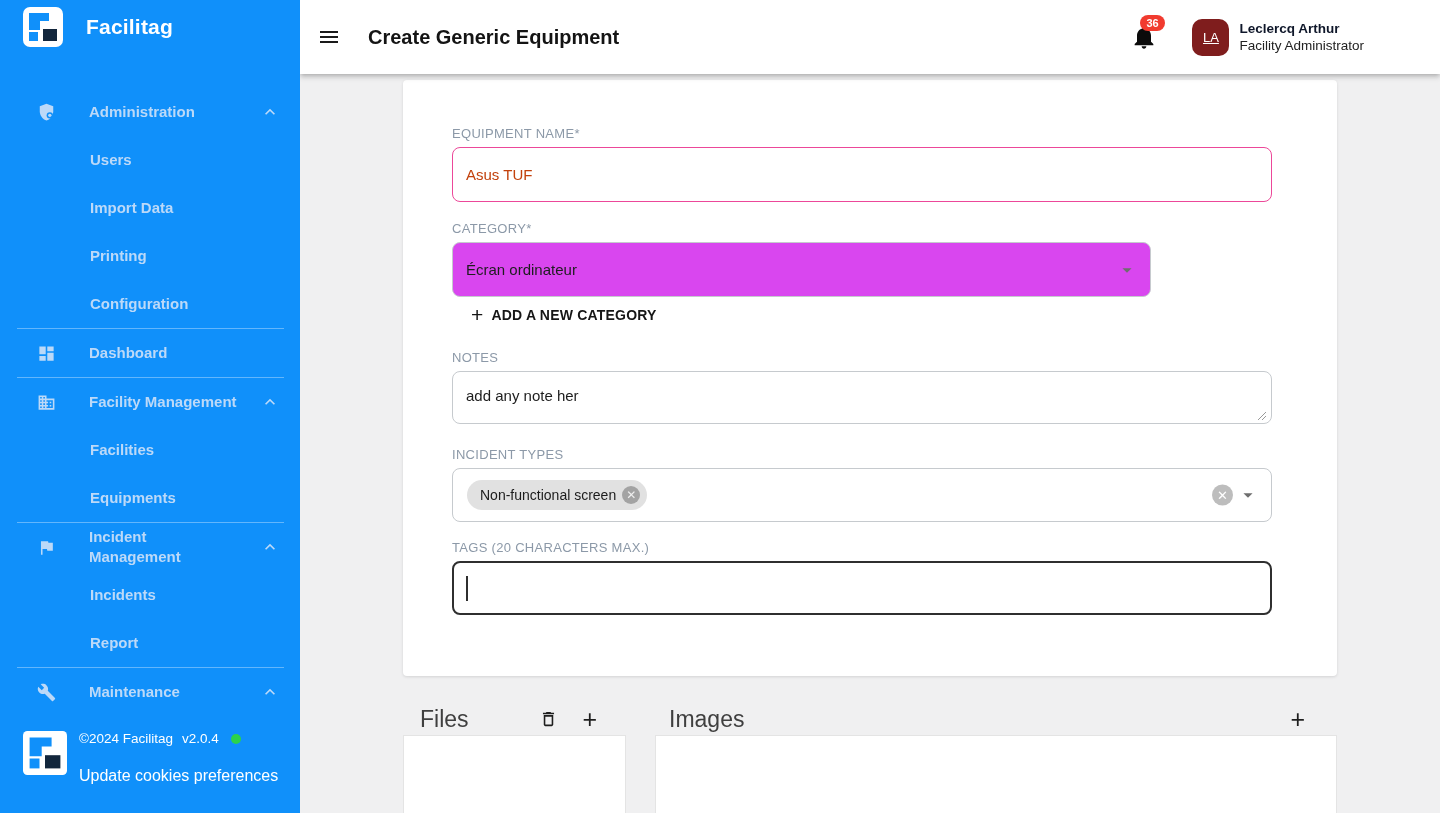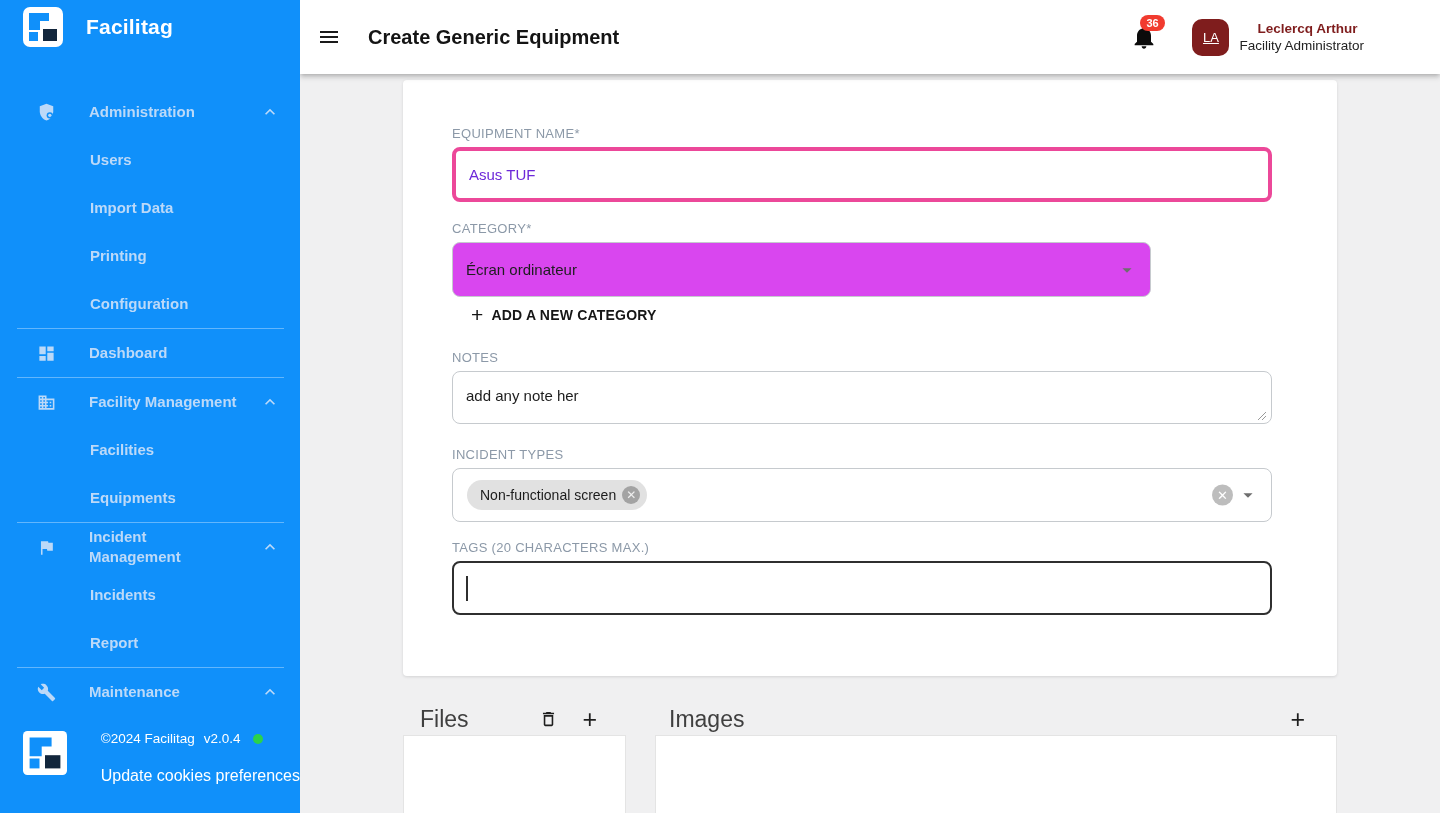--- a/index.html
+++ b/index.html
@@ -15,21 +15,21 @@
   .side-nav { margin-top:36px; flex:1 1 auto; }
   .nav-item { display:flex; align-items:center; min-height:48px; padding:0 20px 0 37px;
     font-size:15px; font-weight:700; color:#bcd9f8; cursor:pointer; }
   .nav-item .nav-icon { width:19px; height:19px; margin-right:33px; flex:0 0 auto; display:flex; }
   .nav-item .nav-icon svg { width:19px; height:19px; fill:#bcd9f8; }
   .nav-label { flex:1 1 auto; max-width:150px; line-height:20px; }
   .chevron { width:20px; height:20px; margin-left:auto; display:flex; }
   .chevron svg { width:20px; height:20px; fill:#bcd9f8; }
   .nav-child { padding-left:90px; }
   .divider { height:1px; background:rgba(255,255,255,.35); margin:0 16px 0 17px; }
-  .side-footer { display:flex; align-items:flex-start; gap:20px; padding:0 0 28px 23px;justify-content:space-between; }
+  .side-footer { display:flex; align-items:flex-start; gap:12px; padding:0 0 28px 23px; }
   .foot-logo { width:44px; height:44px; flex:0 0 auto; }
   .foot-line1 { color:#ffffff; font-size:13.5px; display:flex; align-items:center; gap:6px; }
   .foot-ver { margin-left:3px; }
   .green-dot { width:10px; height:10px; border-radius:50%; background:#2bd24b; margin-left:6px; }
   .foot-link { color:#ffffff; font-size:16px; margin-top:21px; display:block; text-decoration:none; cursor:pointer; }
 
   
   .topbar { position:fixed; left:300px; top:0; width:1140px; height:74px; background:#ffffff;
     display:flex; align-items:center; z-index:20;
     box-shadow:0 2px 4px -1px rgba(0,0,0,.2), 0 4px 5px 0 rgba(0,0,0,.12); }
@@ -37,32 +37,32 @@
   .hamburger svg { width:24px; height:24px; fill:#1a1a1a; }
   .page-title { font-size:20px; font-weight:700; color:#141414; margin-left:27px; }
   .top-spacer { flex:1 1 auto; }
   .bell-wrap { position:relative; width:28px; height:30px; cursor:pointer; margin-right:34px; }
   .bell-wrap svg { width:28px; height:30px; fill:#0b0b0b; }
   .badge { position:absolute; top:-7px; left:10px; background:#f13b2f; color:#ffffff;
     font-size:11px; font-weight:700; padding:2px 6px; border-radius:9px; line-height:12px; }
   .avatar { width:37px; height:37px; border-radius:10px; background:#7f1d1d; color:#ffffff;
     font-size:13px; display:flex; align-items:center; justify-content:center; cursor:pointer;text-decoration:underline; }
   .user-meta { margin-left:10px; margin-right:76px; cursor:pointer; }
-  .user-name { font-size:13.5px; font-weight:700; color:#7f1d1d; line-height:17px;margin-left:18px; }
+  .user-name { font-size:13.5px; font-weight:700; color:#0f172a; line-height:17px; }
   .user-role { font-size:13.5px; color:#222; line-height:17px; }
 
   
   .main { position:fixed; left:300px; top:74px; width:1140px; height:739px;
     background:#f0f0f1; overflow:hidden; }
   .card { margin:6px 103px 0 103px; width:934px; background:#ffffff; border-radius:4px;
     box-shadow:0 1px 3px rgba(0,0,0,.12); padding:46px 65px 61px 49px; }
   .f-label { display:block; font-size:13px; color:#8c99a8; letter-spacing:.3px;
     line-height:15px; margin-bottom:6px; }
-  .text-input { width:100%; height:55px; border:4px solid #ec4899; border-radius:8px;
-    font-size:15px; color:#6d28d9; padding:0 13px; font-family:"Liberation Sans",sans-serif;
+  .text-input { width:100%; height:55px; border:1px solid #ec4899; border-radius:8px;
+    font-size:15px; color:#c2410c; padding:0 13px; font-family:"Liberation Sans",sans-serif;
     outline:none; background:#fff; }
   .select-box { position:relative; width:699px; height:55px; border:1px solid #c6cace;
     border-radius:8px; display:flex; align-items:center; padding:0 13px; font-size:15px;
     color:#1d1d1d; cursor:pointer; background:#d946ef; }
   .caret { position:absolute; right:12px; top:50%; transform:translateY(-50%); display:flex; }
   .caret svg { width:22px; height:22px; fill:#6e6e6e; }
   .add-cat { display:flex; align-items:center; gap:8px; margin:8px 0 0 19px; height:20px;
     background:none; border:none; cursor:pointer; font-family:"Liberation Sans",sans-serif;
     font-size:14px; font-weight:700; color:#161616; letter-spacing:.2px; }
   .plus-glyph { font-size:21px; font-weight:400; line-height:18px; color:#161616; }

